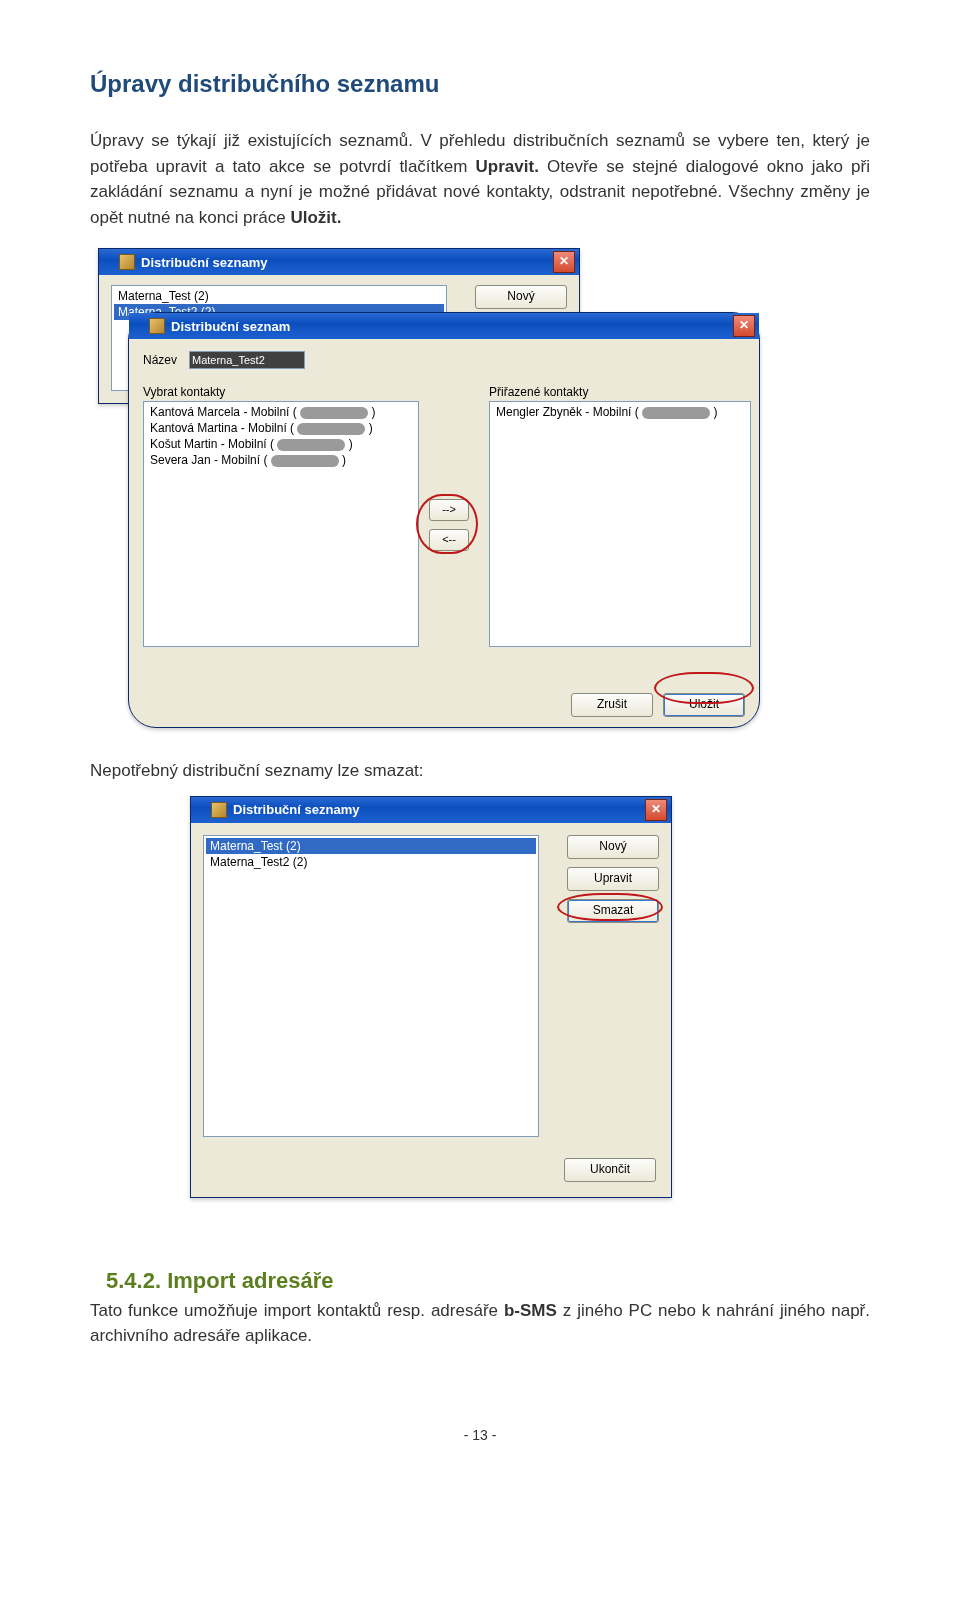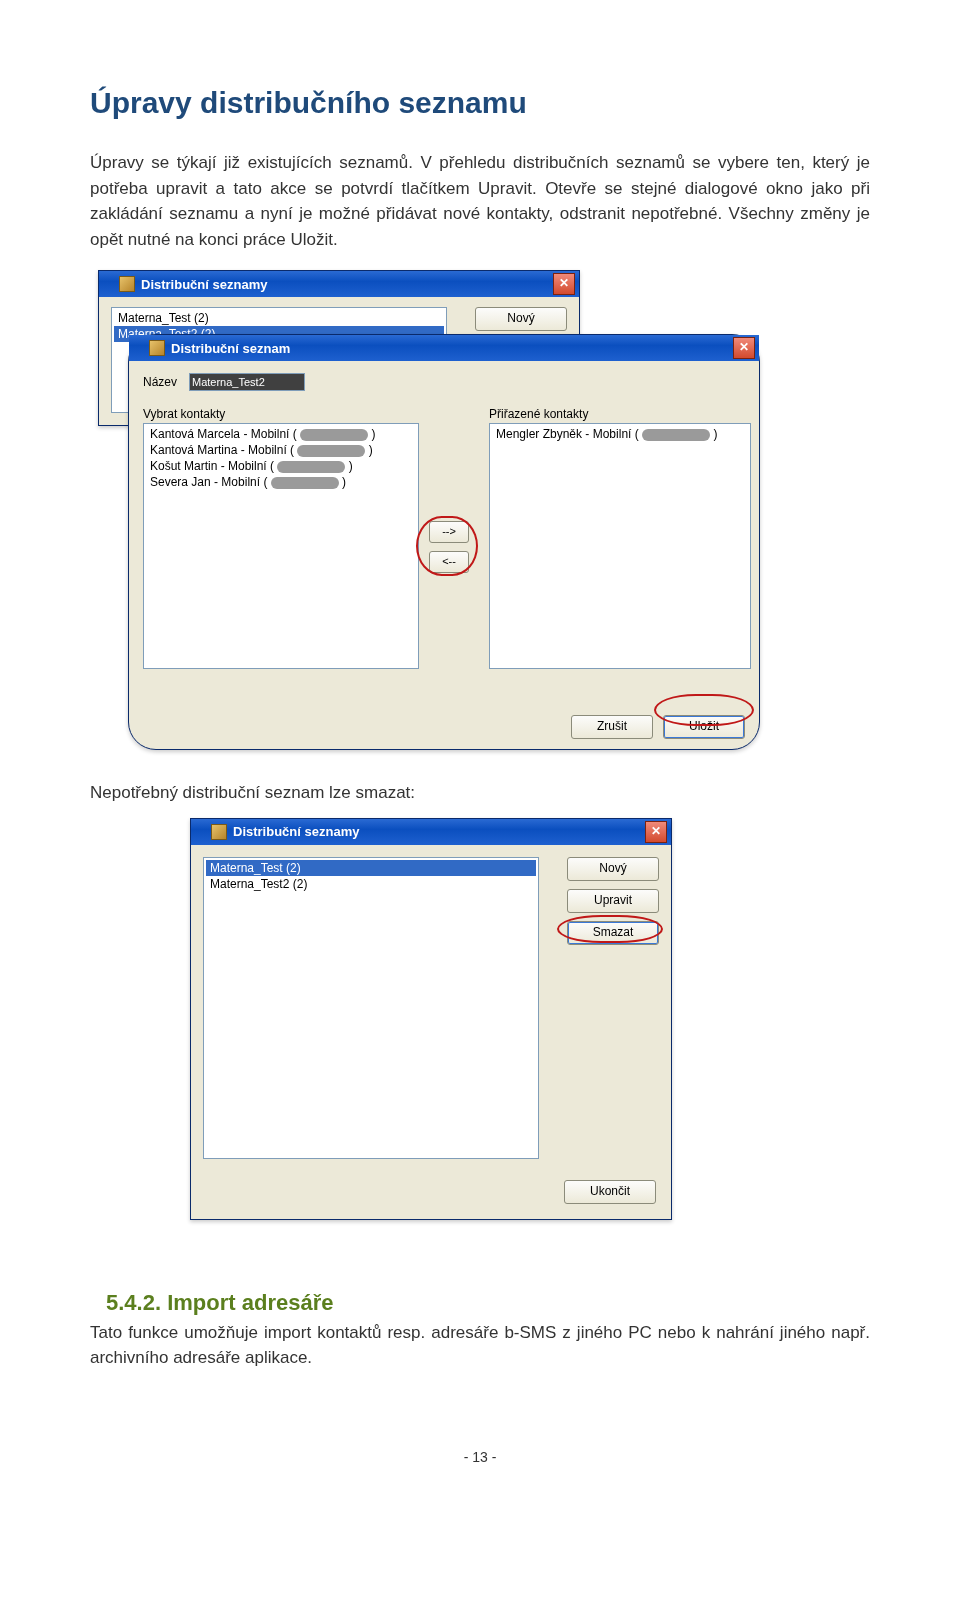--- a/index.html
+++ b/index.html
@@ -7,32 +7,32 @@
     background: #fff;
     font-family: Verdana, Geneva, sans-serif;
     color: #333;
     width: 960px;
   }
   .page {
     padding: 70px 90px 40px 90px;
   }
   .h1 {
     color: #1f4a7a;
-    font-size: 30px;
+    font-size: 24px;
     font-weight: bold;
-    margin: 16px 0 30px 0;
+    margin: 0 0 30px 0;
   }
   .body-text {
     color: #333;
     font-size: 17px;
     line-height: 1.5;
     margin: 0 0 18px 0;
     text-align: justify;
   }
-  .body-text .b { font-weight: normal; }
+  .body-text .b { font-weight: bold; }
   .para2 { margin-top: 40px; margin-bottom: 12px; }
   .h2 {
     color: #5b7f1e;
     font-size: 22px;
     font-weight: bold;
     margin: 70px 0 4px 16px;
   }
   .footer-pn {
     text-align: center;
     font-size: 14px;
@@ -292,21 +292,21 @@
           <div class="xp-btn">Zrušit</div>
           <div class="xp-btn default">Uložit</div>
         </div>
       </div>
     </div>
 
     <div class="circle" style="left:318px; top:246px; width:58px; height:56px;"></div>
     <div class="circle" style="left:556px; top:424px; width:96px; height:28px;"></div>
   </div>
 
-  <p class="body-text para2">Nepotřebný distribuční seznam lze smazat:</p>
+  <p class="body-text para2">Nepotřebný distribuční seznamy lze smazat:</p>
 
   <div class="win shot2" style="position:relative;">
     <div class="titlebar">
       <span class="ticon"></span>
       <span class="ttxt">Distribuční seznamy</span>
       <span class="closebtn">✕</span>
     </div>
     <div class="client">
       <div class="listbox list">
         <div class="item selected">Materna_Test (2)</div>

